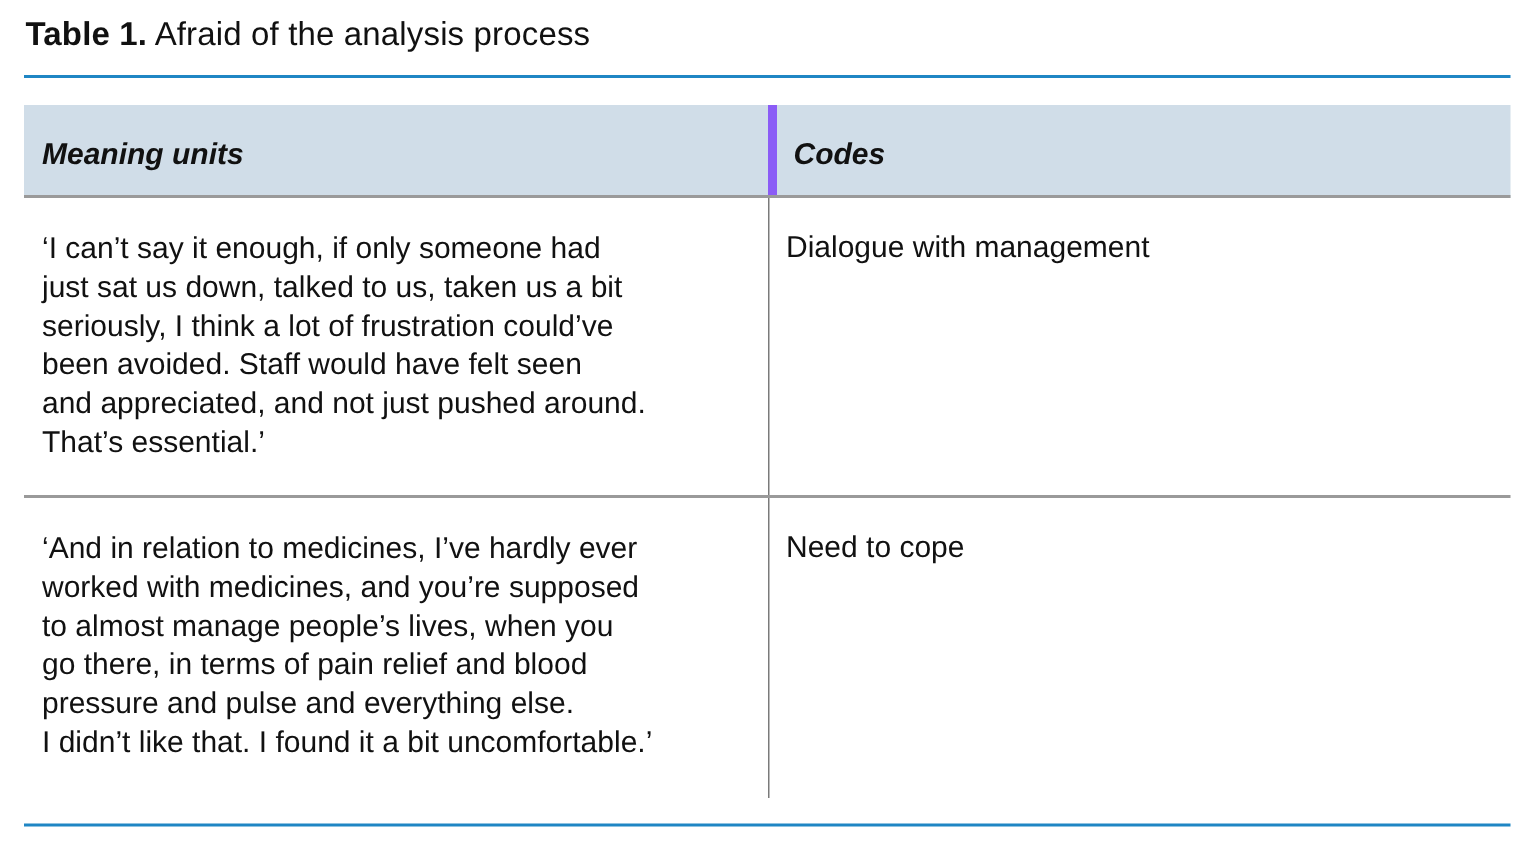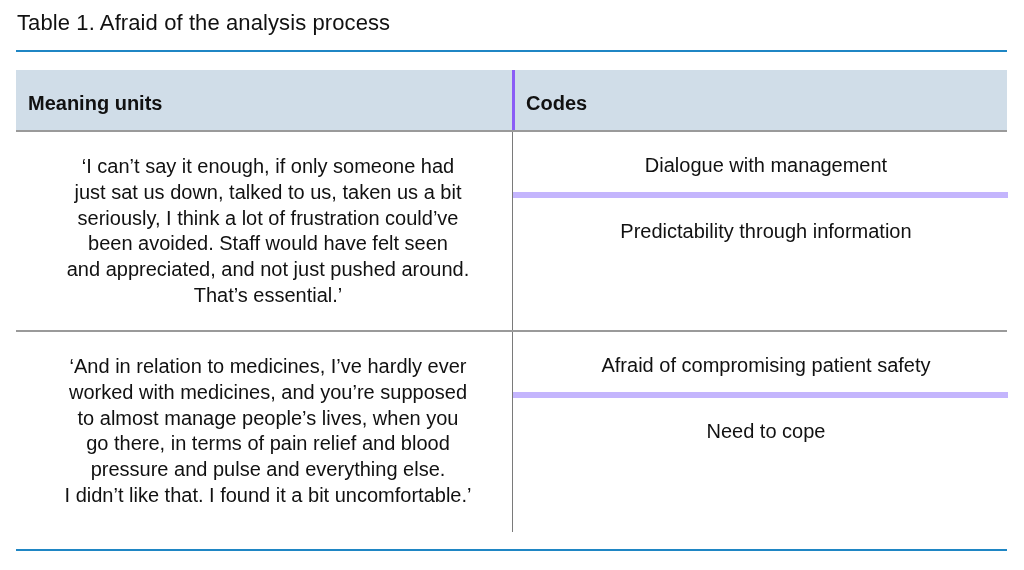--- a/index.html
+++ b/index.html
@@ -17,21 +17,21 @@
     }
     .title {
       position: absolute;
       left: 17px;
       top: 8px;
       font-size: 22px;
       line-height: 30px;
       white-space: nowrap;
       letter-spacing: 0.1px;
     }
-    .title .label { font-weight: normal; }
+    .title .label { font-weight: bold; }
     .rule {
       position: absolute;
       left: 16px;
       width: 991px;
       height: 2px;
       background: #1f86c4;
     }
     .rule.top { top: 50px; }
     .rule.bottom { top: 549px; }
 
@@ -48,28 +48,28 @@
       position: relative;
     }
     .th {
       position: absolute;
       top: 0;
       height: 60px;
       line-height: 66px;
       font-weight: bold;
       font-size: 20px;
       padding-left: 12px;
+      font-style: italic;
     }
     .th.col1 { left: 0; width: 496px; }
-    .th.col2 { left: 496px; width: 483px; border-left: 3px solid #8b5cf6; padding-left: 11px; }
+    .th.col2 { left: 496px; width: 483px; border-left: 6px solid #8b5cf6; padding-left: 11px; }
 
     .group {
       position: relative;
       height: 198px;
-      text-align: center;
     }
     .group.g1 { border-bottom: 2px solid #9a9a9a; }
     .group.g2 { height: 200px; }
     .mu {
       position: absolute;
       left: 0;
       top: 0;
       width: 480px;
       padding: 22px 0 0 12px;
       font-size: 20px;
@@ -80,21 +80,21 @@
       position: absolute;
       left: 496px;
       top: 0;
       width: 495px;
       height: 100%;
       border-left: 1px solid #7a7a7a;
     }
     .code {
       height: 66px;
       box-sizing: border-box;
-      border-bottom: 6px solid #c4b5fd;
+      border-bottom: 4px solid #c4b5fd;
       font-size: 20px;
       line-height: 66px;
       padding-left: 11px;
       white-space: nowrap;
     }
     .code:last-child { border-bottom: none; }
   </style>
 </head>
 <body>
 
@@ -112,31 +112,29 @@
 
   <div class="group g1">
     <div class="mu">‘I can’t say it enough, if only someone had
 just sat us down, talked to us, taken us a bit
 seriously, I think a lot of frustration could’ve
 been avoided. Staff would have felt seen
 and appreciated, and not just pushed around.
 That’s essential.’</div>
     <div class="codes">
       <div class="code">Dialogue with management</div>
-      <div class="code">Predictability through information</div>
     </div>
   </div>
 
   <div class="group g2">
     <div class="mu">‘And in relation to medicines, I’ve hardly ever
 worked with medicines, and you’re supposed
 to almost manage people’s lives, when you
 go there, in terms of pain relief and blood
 pressure and pulse and everything else.
 I didn’t like that. I found it a bit uncomfortable.’</div>
     <div class="codes">
-      <div class="code">Afraid of compromising patient safety</div>
       <div class="code">Need to cope</div>
     </div>
   </div>
 </div>
 
 <div class="rule bottom"></div>
 
 </body></html>

